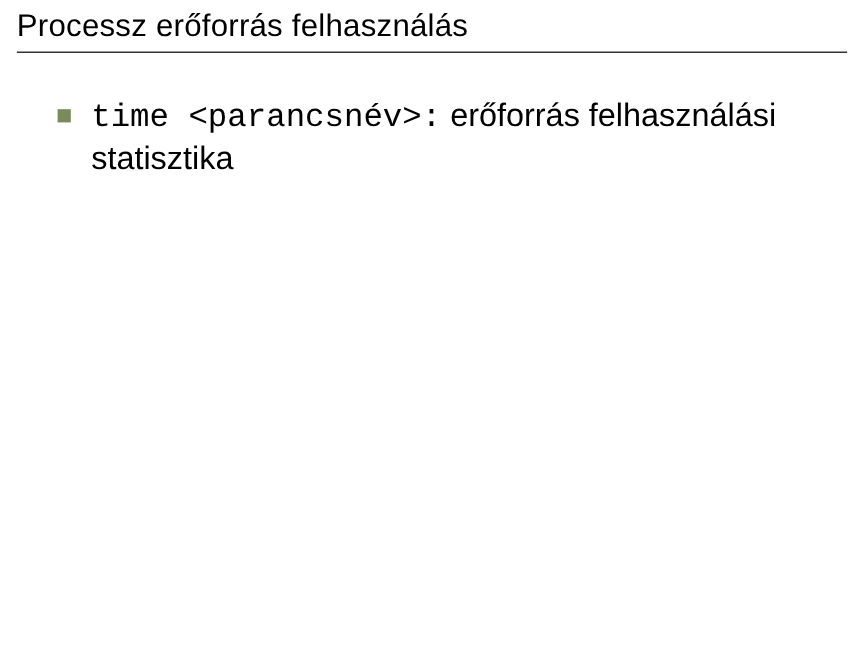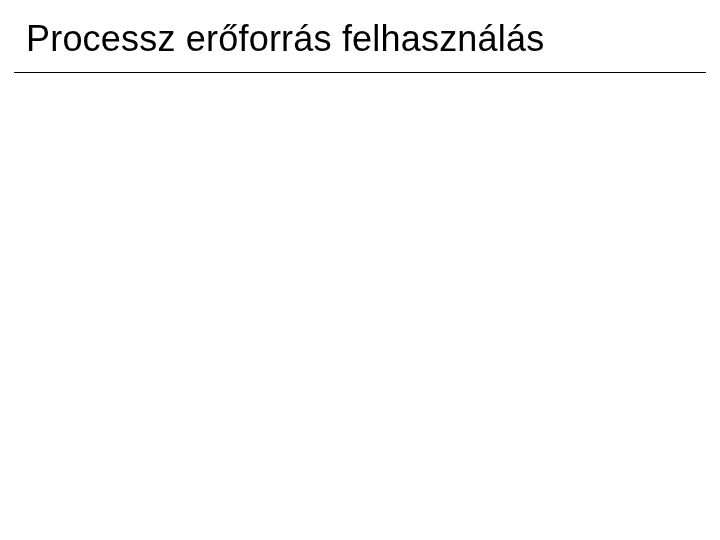--- a/index.html
+++ b/index.html
@@ -14,24 +14,24 @@
   .slide {
     box-sizing: border-box;
     width: 720px;
     height: 540px;
     padding: 0;
   }
   .title-wrap {
     padding: 6px 14px 0 14px;
   }
   .title {
-    font-size: 36px;
+    font-size: 26px;
     font-weight: 400;
     letter-spacing: 0.2px;
-    margin: 12px;
+    margin: 0;
     line-height: 1.18;
   }
   .rule {
     margin: 6px 0 0 0;
     border: none;
     border-top: 1px solid #000;
     width: 100%;
   }
   .body {
     padding: 36px 34px 0 44px;
@@ -88,18 +88,21 @@
 <div class="slide">
 
   <div class="title-wrap">
     <h1 class="title">Processz erőforrás felhasználás</h1>
     <hr class="rule">
   </div>
 
   <div class="body">
     <ul class="lvl1">
 
+      <li>
+        <span class="code">time &lt;parancsnév&gt;:</span><span> erőforrás felhasználási statisztika</span>
+      </li>
 
 
     </ul>
   </div>
 
 </div>
 
 </body></html>

